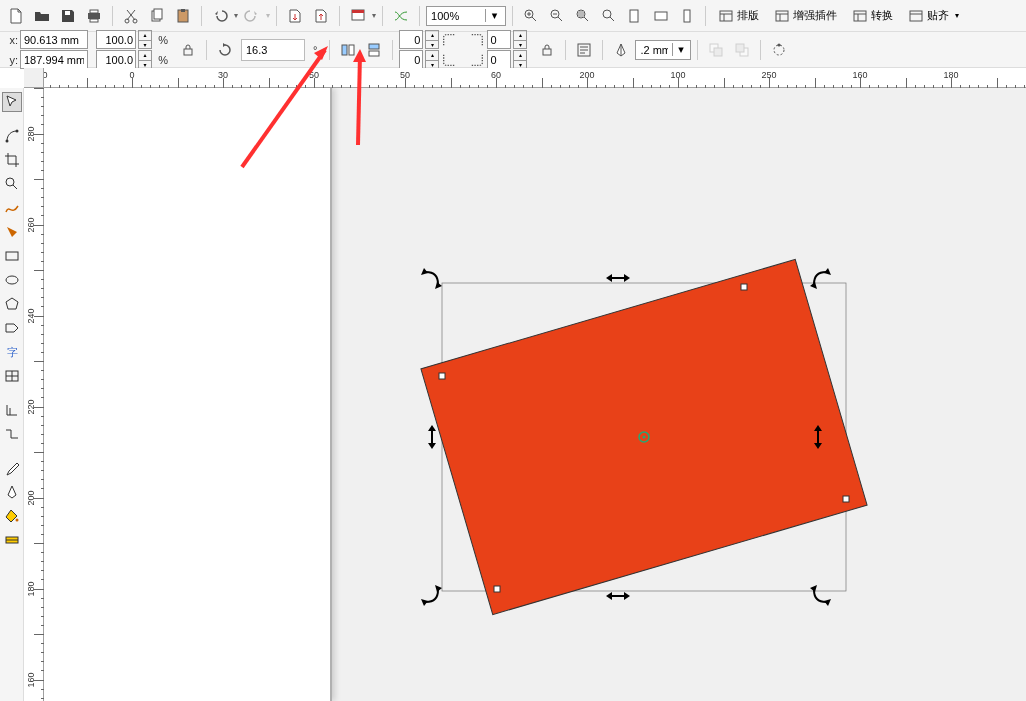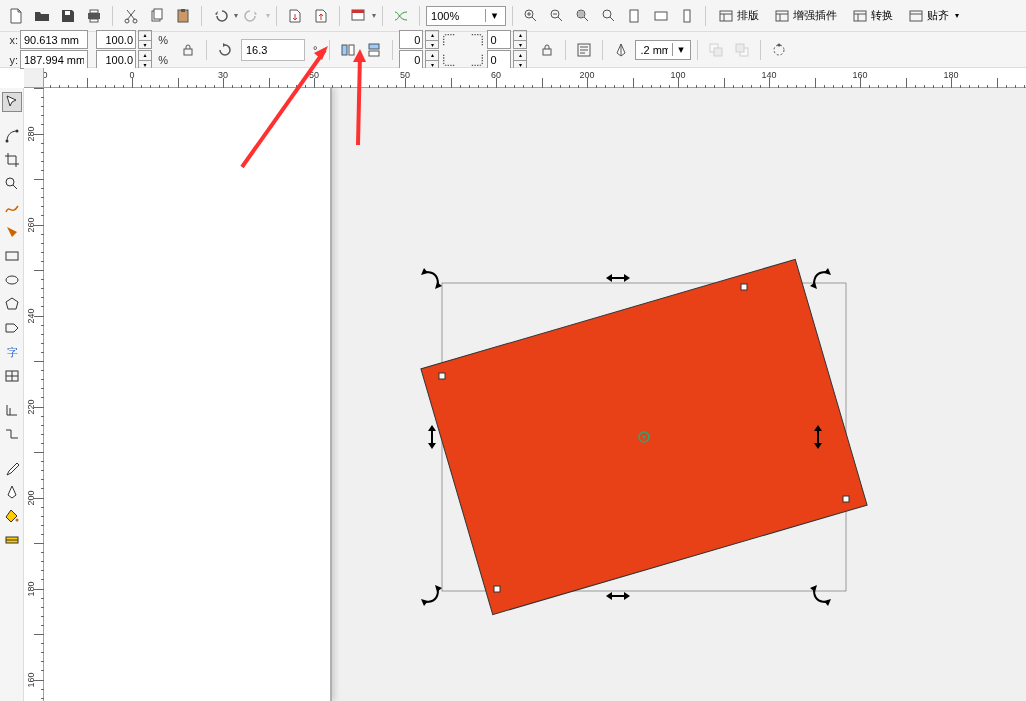--- a/index.html
+++ b/index.html
@@ -628,21 +628,21 @@
       <div class="tick" style="height: 3px;"></div>
     </div>
     <div class="hmark" style="left: 726.8px;">
       <div class="tick" style="height: 3px;"></div>
     </div>
     <div class="hmark" style="left: 735.9px;">
       <div class="tick" style="height: 3px;"></div>
     </div>
     <div class="hmark" style="left: 745px;">
       <div class="tick" style="height: 10px;"></div>
-      <div class="num">140</div>
+      <div class="num">250</div>
     </div>
     <div class="hmark" style="left: 754.1px;">
       <div class="tick" style="height: 3px;"></div>
     </div>
     <div class="hmark" style="left: 763.2px;">
       <div class="tick" style="height: 3px;"></div>
     </div>
     <div class="hmark" style="left: 772.3px;">
       <div class="tick" style="height: 3px;"></div>
     </div>

